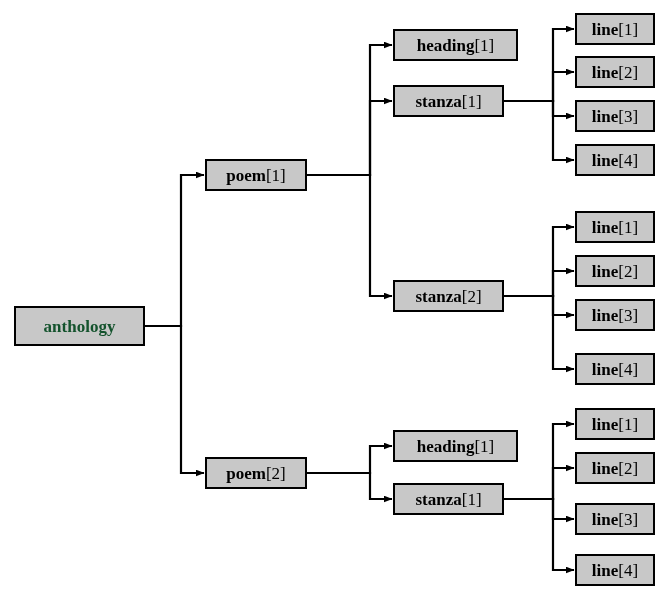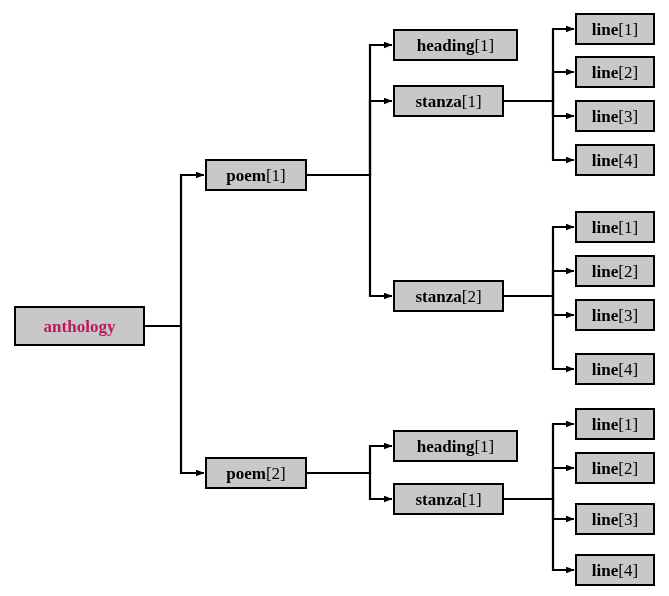--- a/index.html
+++ b/index.html
@@ -68,21 +68,21 @@
         <path d="M504,296 L553,296 L553,271 L574,271" fill="none" stroke="#000000" stroke-width="2.2" stroke-linecap="butt" stroke-linejoin="miter" marker-end="url(#arrowhead)"></path>
         <path d="M504,296 L553,296 L553,315 L574,315" fill="none" stroke="#000000" stroke-width="2.2" stroke-linecap="butt" stroke-linejoin="miter" marker-end="url(#arrowhead)"></path>
         <path d="M504,296 L553,296 L553,369 L574,369" fill="none" stroke="#000000" stroke-width="2.2" stroke-linecap="butt" stroke-linejoin="miter" marker-end="url(#arrowhead)"></path>
         <path d="M504,499 L553,499 L553,424 L574,424" fill="none" stroke="#000000" stroke-width="2.2" stroke-linecap="butt" stroke-linejoin="miter" marker-end="url(#arrowhead)"></path>
         <path d="M504,499 L553,499 L553,468 L574,468" fill="none" stroke="#000000" stroke-width="2.2" stroke-linecap="butt" stroke-linejoin="miter" marker-end="url(#arrowhead)"></path>
         <path d="M504,499 L553,499 L553,519 L574,519" fill="none" stroke="#000000" stroke-width="2.2" stroke-linecap="butt" stroke-linejoin="miter" marker-end="url(#arrowhead)"></path>
         <path d="M504,499 L553,499 L553,570 L574,570" fill="none" stroke="#000000" stroke-width="2.2" stroke-linecap="butt" stroke-linejoin="miter" marker-end="url(#arrowhead)"></path>
       </g>
   </svg>
   <div id="nodes-layer">
-      <div class="node" style="left: 14px; top: 306px; width: 131px; height: 40px; font-size: 17px; background: rgb(200, 200, 200); border-color: rgb(0, 0, 0); color: #be185d;">
+      <div class="node" style="left: 14px; top: 306px; width: 131px; height: 40px; font-size: 17px; background: rgb(200, 200, 200); border-color: rgb(0, 0, 0); color: #14532d;">
         <span class="nm">anthology</span>
       </div>
       <div class="node" style="left: 205px; top: 159px; width: 102px; height: 32px; font-size: 17px; background: rgb(200, 200, 200); border-color: rgb(0, 0, 0); color: rgb(0, 0, 0);">
         <span class="nm">poem</span>
         <span class="ix">[1]</span>
       </div>
       <div class="node" style="left: 205px; top: 457px; width: 102px; height: 32px; font-size: 17px; background: rgb(200, 200, 200); border-color: rgb(0, 0, 0); color: rgb(0, 0, 0);">
         <span class="nm">poem</span>
         <span class="ix">[2]</span>
       </div>

